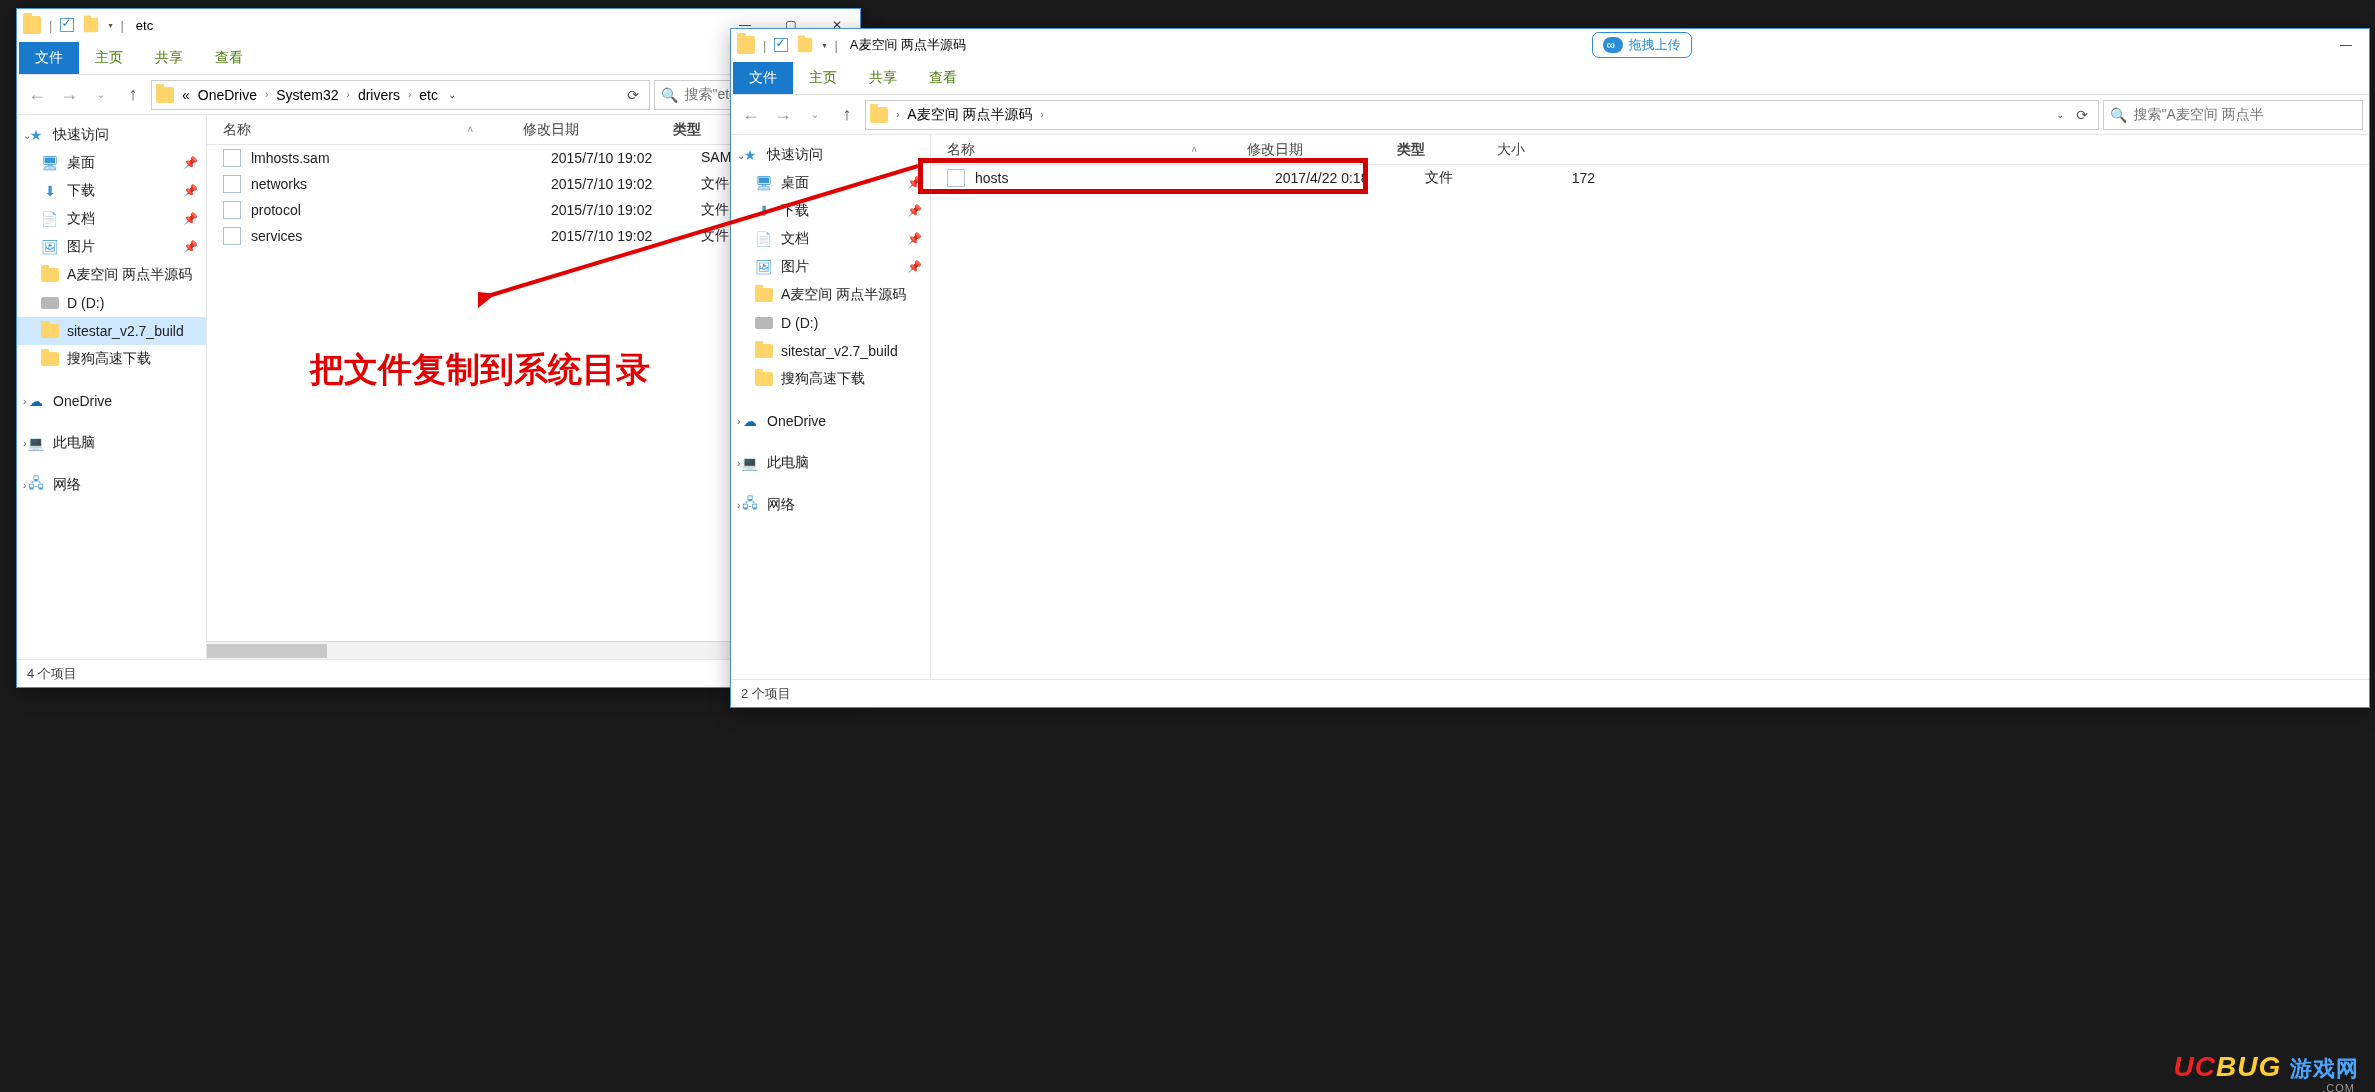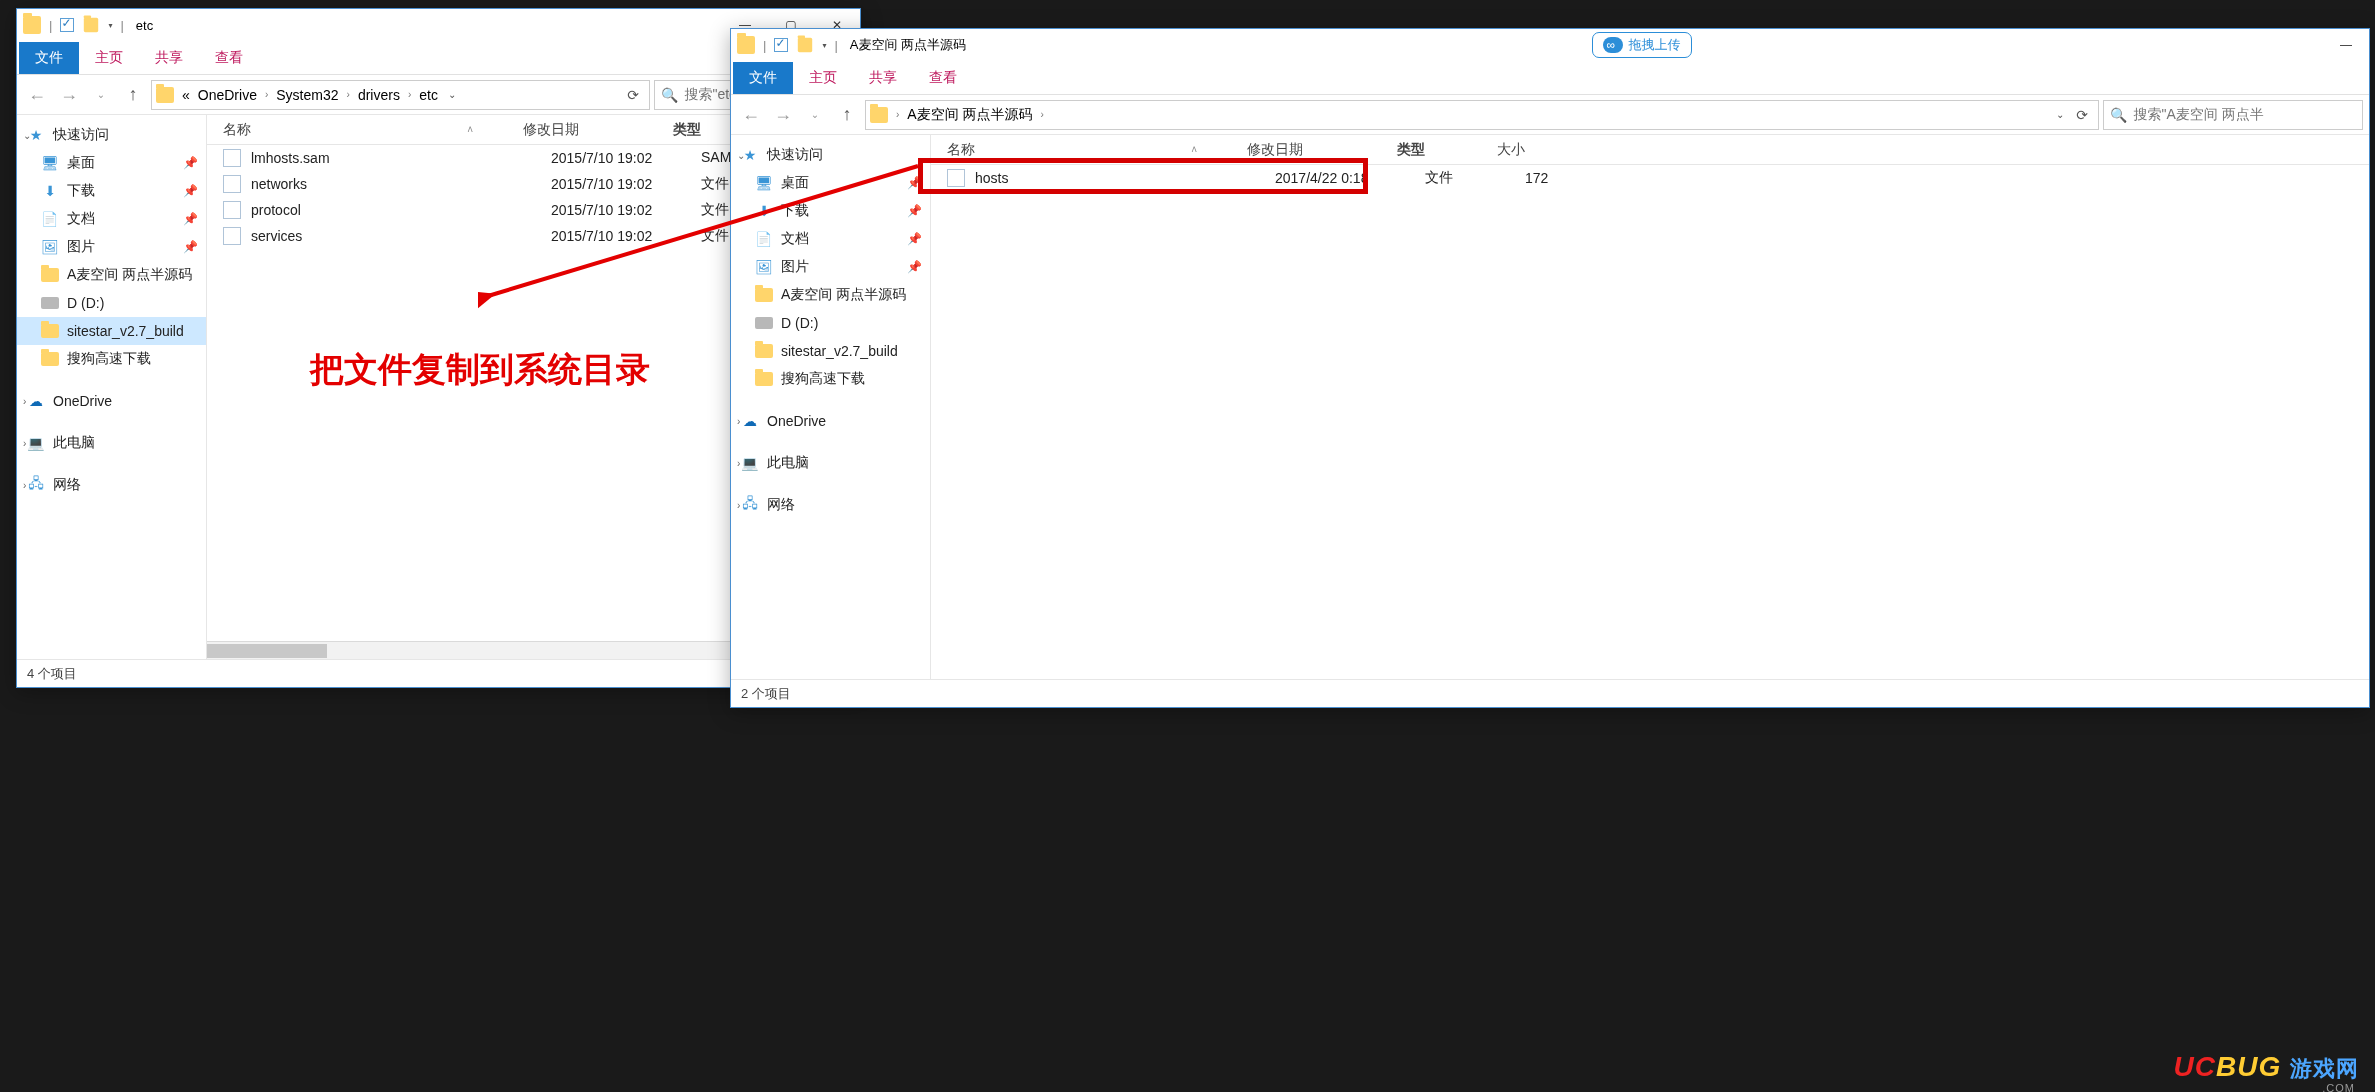--- a/index.html
+++ b/index.html
@@ -34,21 +34,21 @@
   .titlebar .dropdown-caret{font-size:8px;color:#555;}
   .titlebar .title-text{ padding-left:6px; flex:0 0 auto;}
   .titlebar .win-controls{ margin-left:auto; display:flex;}
   .titlebar .win-btn{ width:46px; height:32px; display:flex; align-items:center; justify-content:center; font-size:12px; color:#333;}
   .titlebar .upload-btn{ margin-left:auto; margin-right:6px; height:26px; display:flex; align-items:center; gap:6px; background:#fff; border:1px solid #2c8ed8; border-radius:7px; padding:0 10px; color:#2c8ed8; font-size:13px;}
   .titlebar .upload-btn .cloud{ width:20px;height:16px;background:#2c8ed8;border-radius:8px;position:relative;}
   .titlebar .upload-btn .cloud::before{content:"∞";color:#fff;font-size:12px;line-height:16px;position:absolute;left:4px;}
 
   
   .ribbon { height: 34px; background:#fff; border-bottom:1px solid #e1e1e1; display:flex; align-items:flex-end; padding-left:2px;}
-  .ribbon .tab{ padding:7px 16px; font-size:14px; color:#be185d; }
+  .ribbon .tab{ padding:7px 16px; font-size:14px; color:#4d7c0f; }
   .ribbon .tab.file{ background:#1979ca; color:#fff; }
   .ribbon .ribbon-toggle{ margin-left:auto; padding:6px 12px; font-size:12px; color:#555;}
 
   
   .navbar{ height:40px; background:#fff; display:flex; align-items:center; padding:4px 6px; gap:4px; border-bottom:1px solid #e6e6e6;}
   .nav-arrow{ width:28px;height:28px;display:flex;align-items:center;justify-content:center;color:#999;font-size:18px;}
   .nav-arrow.enabled{color:#555;}
   .addr{ flex:1; height:30px; border:1px solid #ccc; display:flex; align-items:center; padding:0 4px; font-size:14px;}
   .addr .seg{ padding:0 4px; }
   .addr .chev{ color:#777; font-size:10px; padding:0 4px;}
@@ -91,21 +91,21 @@
   .cols .c.type{ width:100px;font-weight:bold;}
   .cols .c.size{ width:80px; text-align:right;}
   .cols .sort-caret{font-size:10px;color:#888; margin-left:auto; margin-right:40px;}
 
   .row{ height:26px; display:flex; align-items:center; padding-left:16px;}
   .row .file-ico{ width:18px;height:18px;border:1px solid #b0c4d8;background:#fff;margin-right:10px;}
   .row .file-ico.txt::after{content:"≡";font-size:10px;color:#668;display:block;text-align:center;line-height:16px;}
   .row .n{ width:300px;}
   .row .d{ width:150px;}
   .row .t{ width:100px;}
-  .row .s{ width:80px; text-align:left;}
+  .row .s{ width:80px; text-align:right;}
 
   
   .status{ height:28px; border-top:1px solid #e6e6e6; display:flex; align-items:center; padding:0 10px; font-size:13px; color:#444;}
   .status .view-icons{margin-left:auto; display:flex; gap:6px;}
   .status .view-icons span{width:18px;height:18px;border:1px solid #b0b0b0;}
 
   .hscroll{ height:18px; background:#f2f2f2; border-top:1px solid #dadada; position:relative;}
   .hscroll .thumb{position:absolute; left:0; top:2px; height:14px; width:120px; background:#c8c8c8;}
   .hscroll .arr{position:absolute; top:0; width:18px;height:18px;display:flex;align-items:center;justify-content:center;font-size:10px;color:#555;}
   .hscroll .arr.l{left:0;} .hscroll .arr.r{right:0;}

